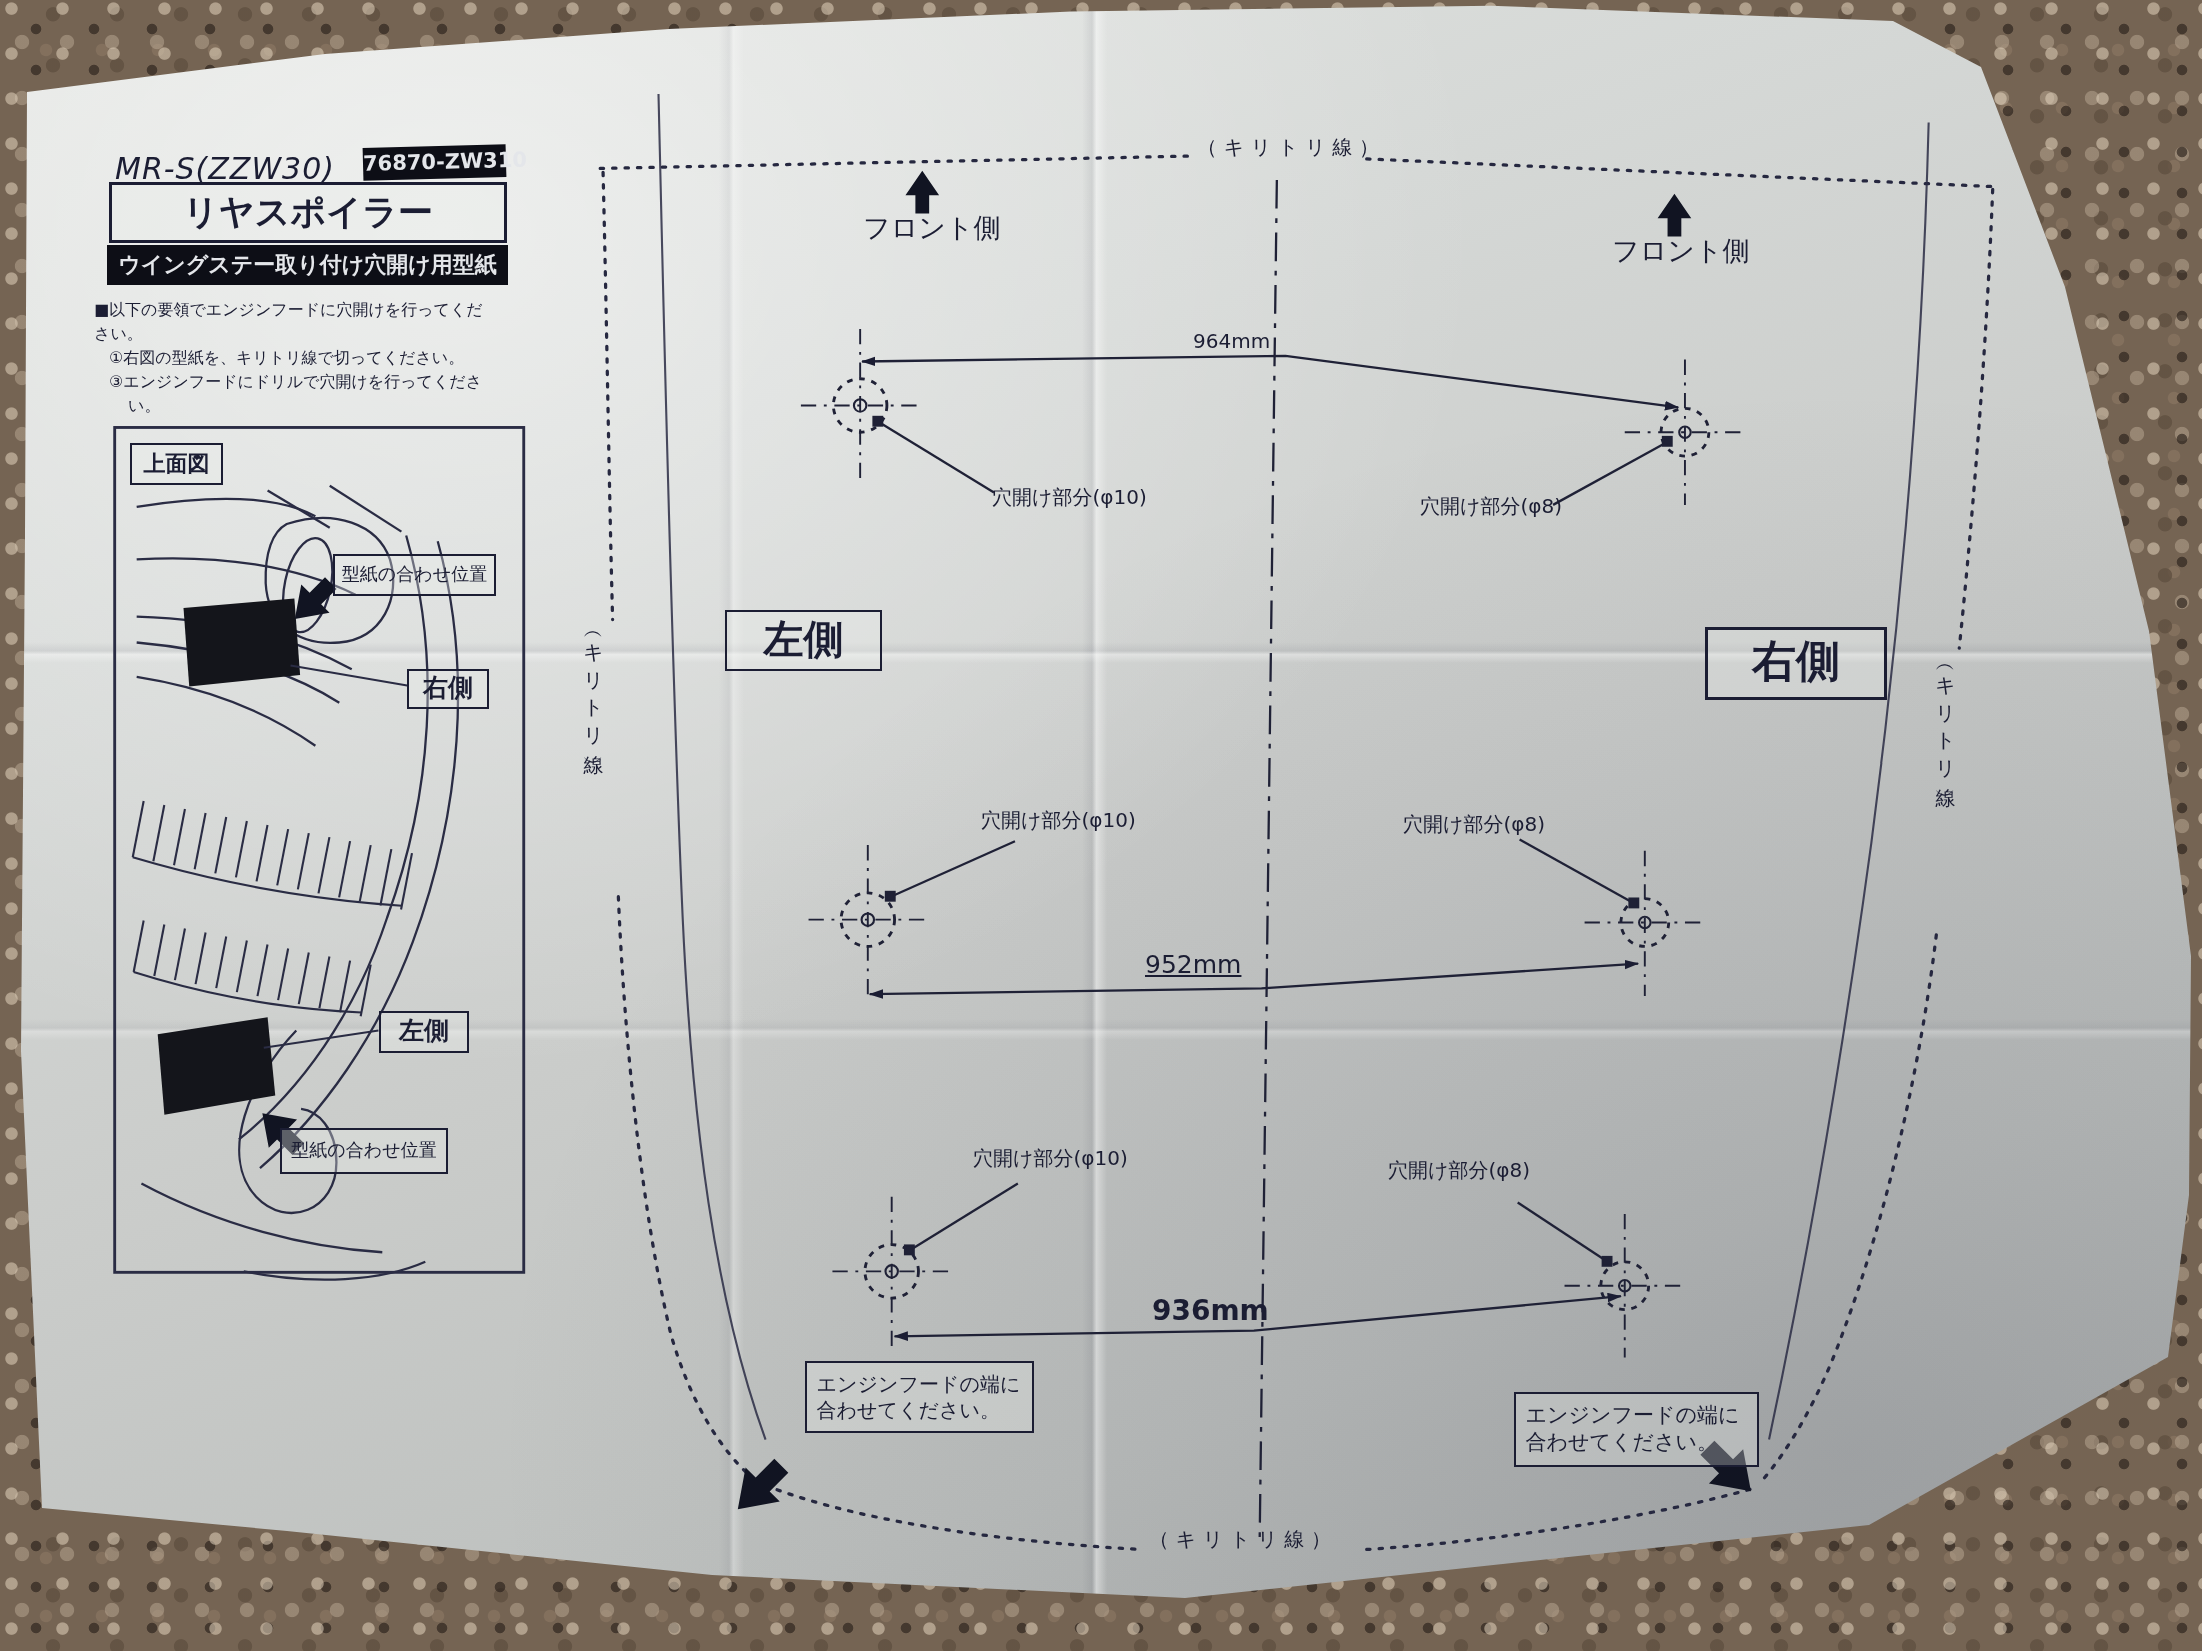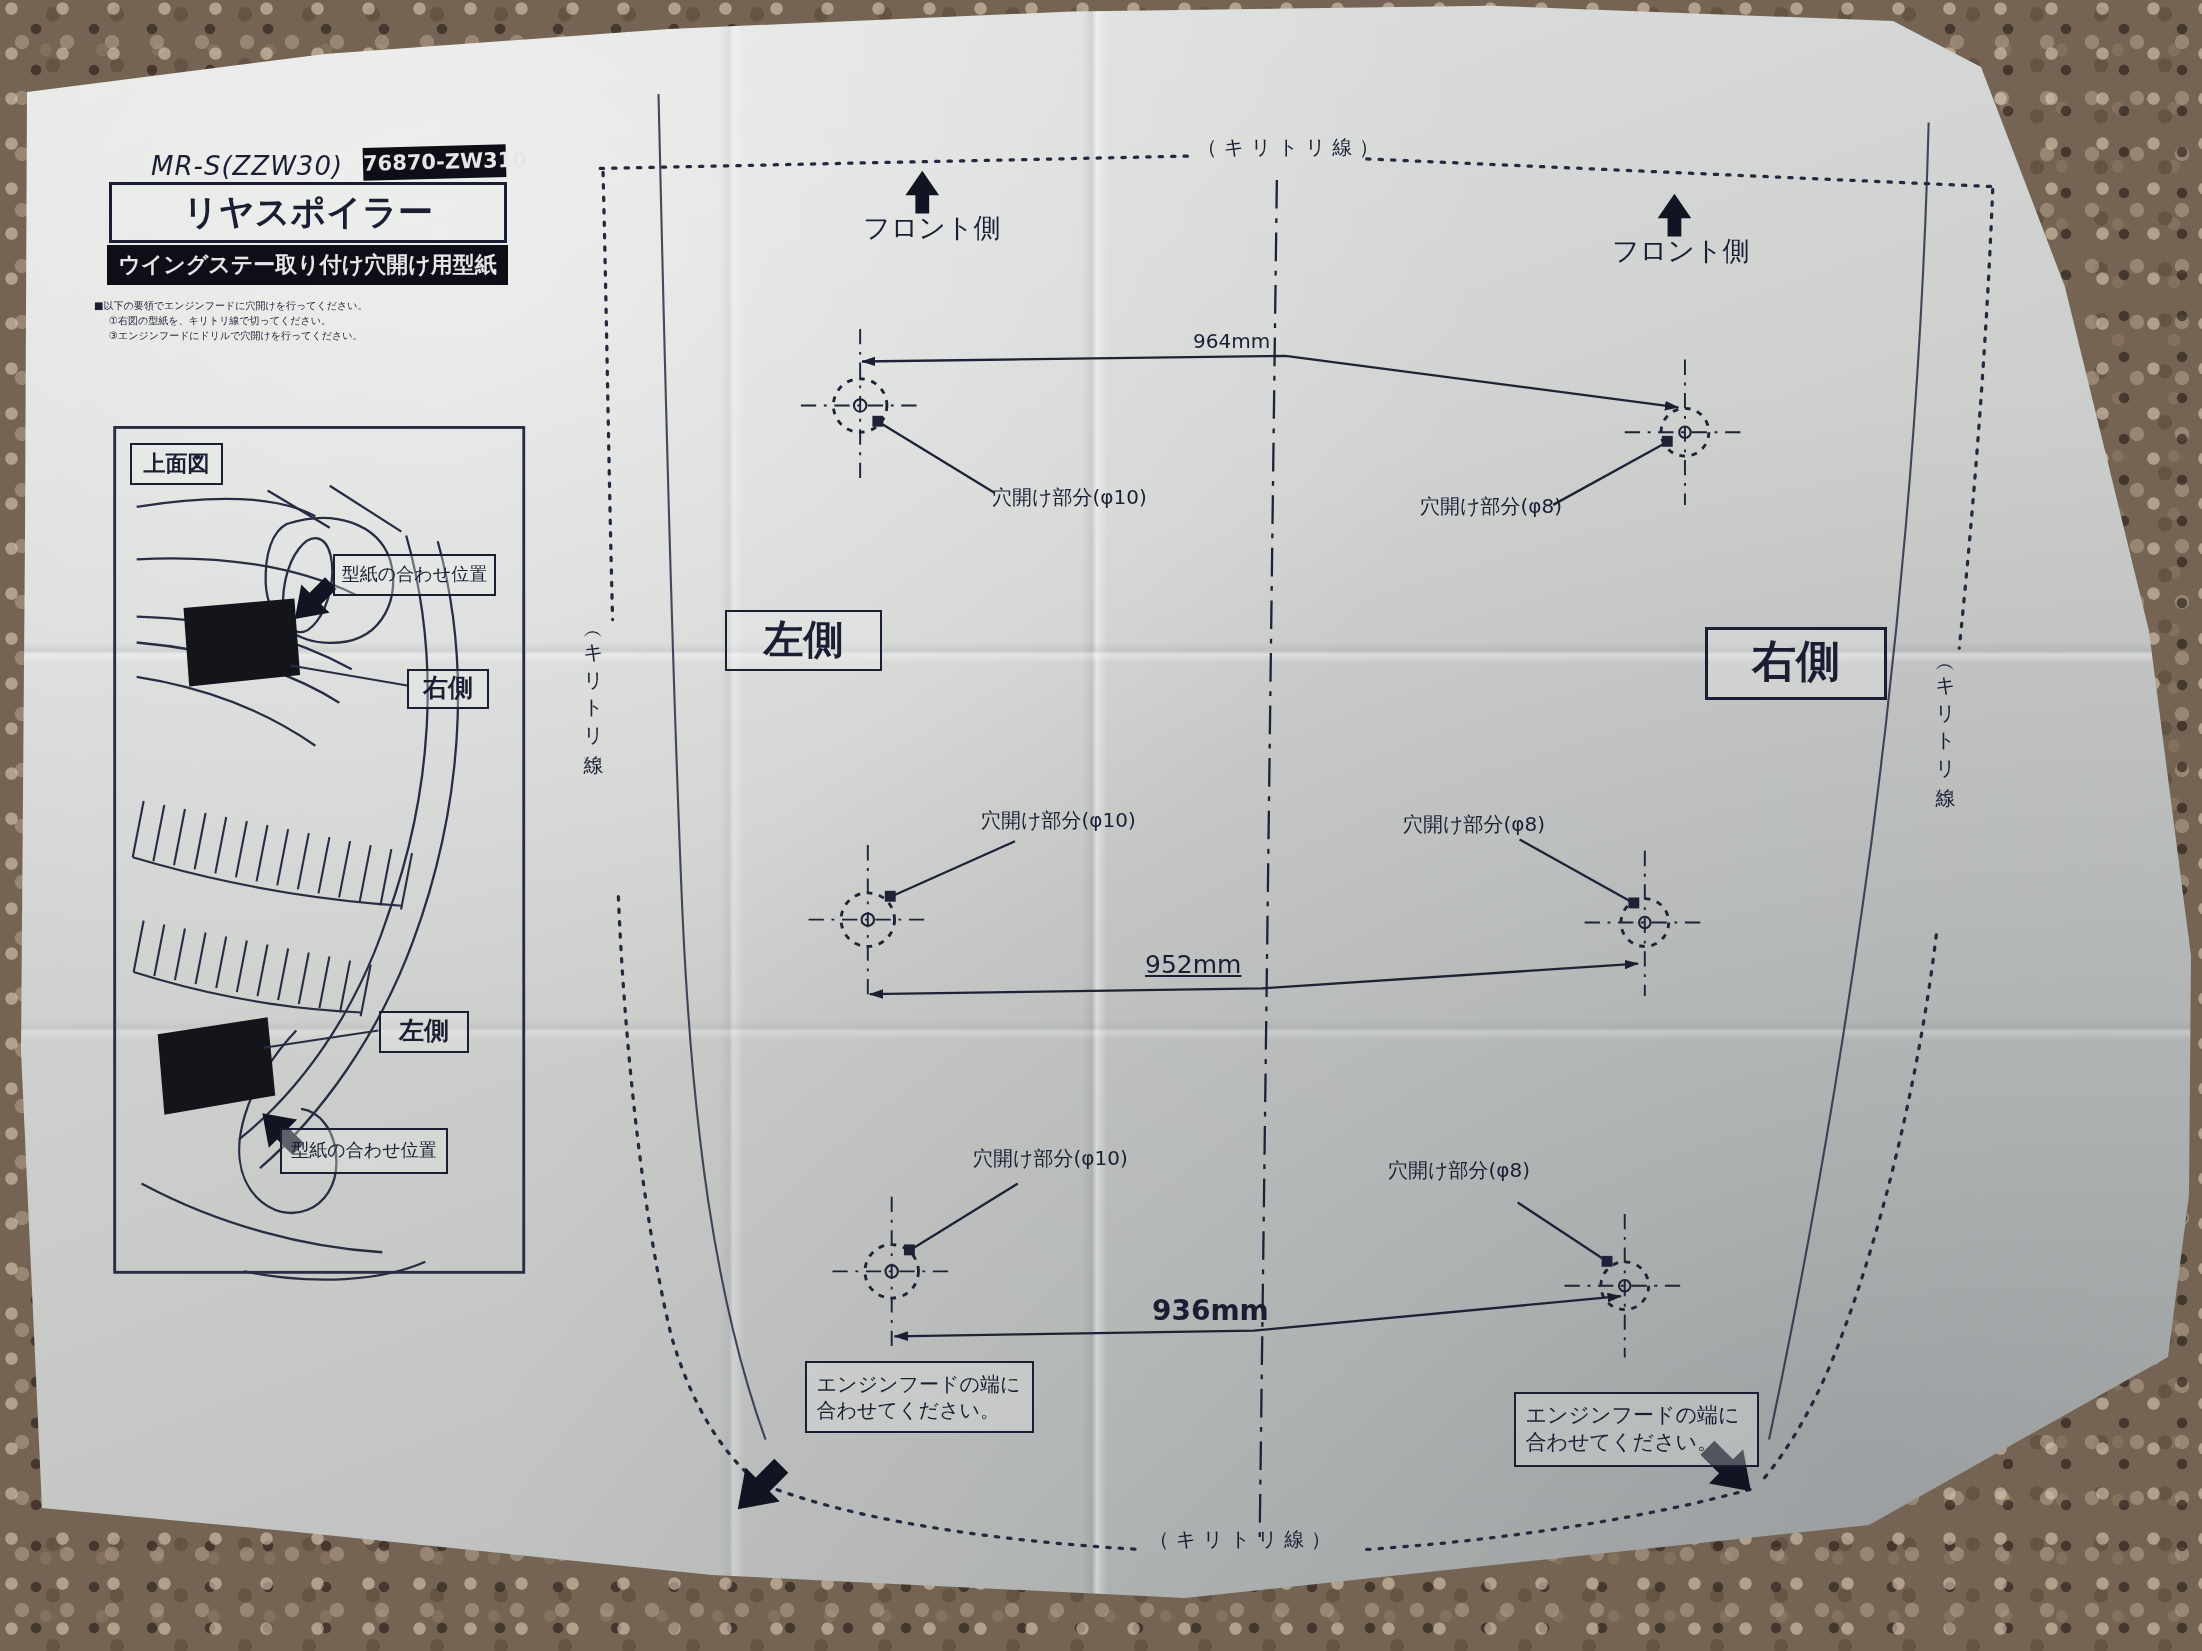--- a/index.html
+++ b/index.html
@@ -207,26 +207,26 @@
         <polygon points="165,1082 280,1064 288,1146 172,1166" fill="#14151b" stroke="none"></polygon>
 
         <use href="#thick-arrow" transform="translate(330,626) rotate(45) scale(0.95)" fill="#111422" stroke="none"></use>
         <use href="#thick-arrow" transform="translate(296,1186) rotate(135) scale(0.95)" fill="#111422" stroke="none"></use>
 
         <line x1="426" y1="717" x2="304" y2="696" stroke-width="2"></line>
         <line x1="396" y1="1078" x2="276" y2="1096" stroke-width="2"></line>
       </g>
     </svg>
 
-    <div class="txt" style="left:115px;top:151px;font-size:26px;font-style:italic;letter-spacing:1px;margin-left:36px;">MR-S(ZZW30)</div>
+    <div class="txt" style="left:115px;top:151px;font-size:30px;font-style:italic;letter-spacing:1px;">MR-S(ZZW30)</div>
     <div class="txt bar" style="left:363px;top:146px;width:143px;height:33px;line-height:33px;font-size:21px;font-weight:bold;transform:rotate(-1.5deg);">76870-ZW310</div>
     <div class="txt bar" style="left:107px;top:245px;width:401px;height:40px;line-height:40px;font-size:22px;font-weight:bold;">ウイングステー取り付け穴開け用型紙</div>
     <div class="txt boxed" style="left:109px;top:182px;width:392px;height:55px;line-height:54px;font-size:35px;font-weight:bold;border-width:3.3px;">リヤスポイラー</div>
 
-    <div class="txt instr" style="left:94px;top:298px;width:394px;font-size:10px;line-height:1.5;">
+    <div class="txt instr" style="left:94px;top:298px;width:394px;font-size:16px;line-height:1.5;">
       <div>■以下の要領でエンジンフードに穴開けを行ってください。</div>
       <div class="step">①右図の型紙を、キリトリ線で切ってください。</div>
       <div class="step">③エンジンフードにドリルで穴開けを行ってください。</div>
     </div>
 
     <div class="txt boxed" style="left:130px;top:443px;padding:3.8px 11.5px;font-size:22px;font-weight:bold;border-width:2.4px;">上面図</div>
     <div class="txt boxed" style="left:333px;top:554px;width:159px;height:38px;line-height:36px;font-size:18px;border-width:2.4px;">型紙の合わせ位置</div>
     <div class="txt boxed" style="left:407px;top:669px;width:78px;height:36px;line-height:33px;font-size:25px;font-weight:bold;border-width:2.4px;">右側</div>
     <div class="txt boxed" style="left:379px;top:1011px;width:86px;height:38px;line-height:35px;font-size:25px;font-weight:bold;border-width:2.4px;">左側</div>
     <div class="txt boxed" style="left:280px;top:1128px;width:164px;height:42px;line-height:39px;font-size:18px;border-width:2.4px;">型紙の合わせ位置</div>

